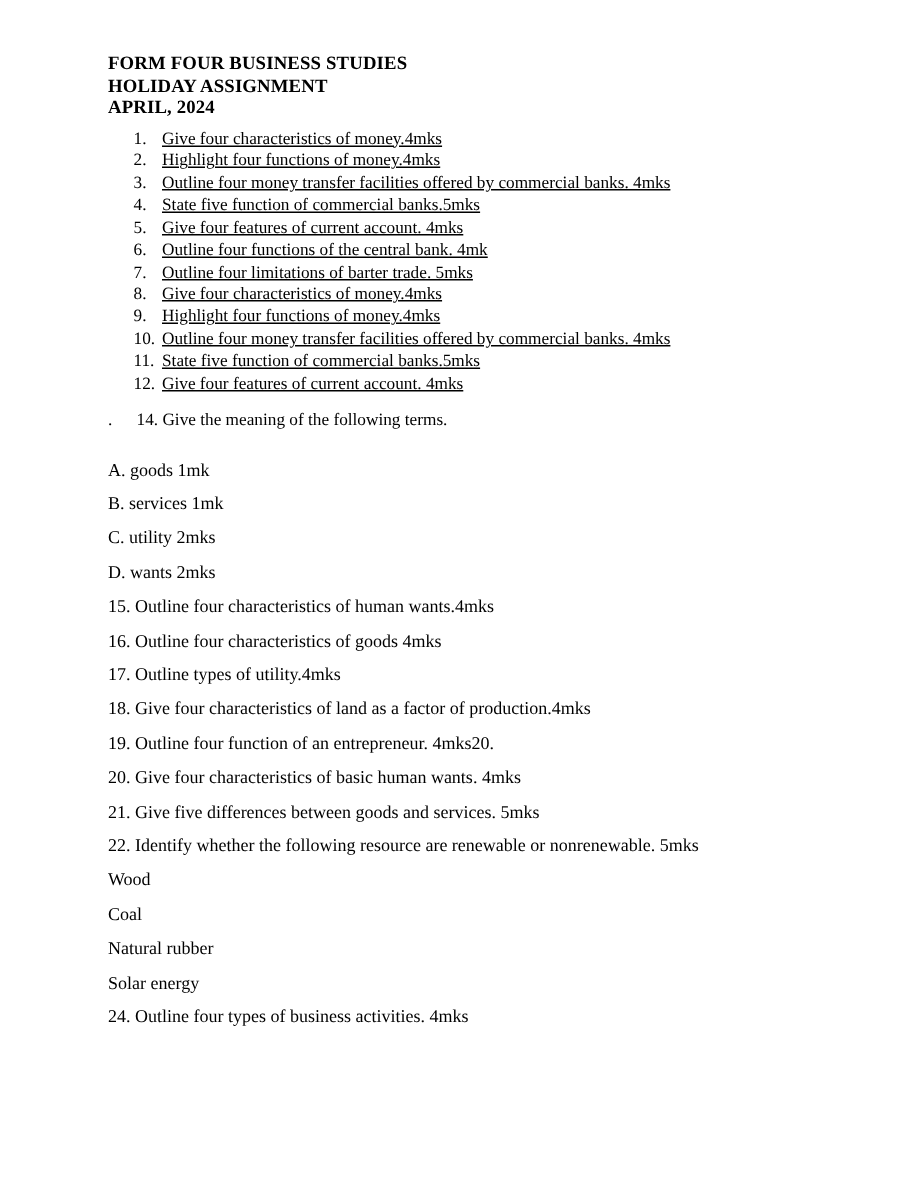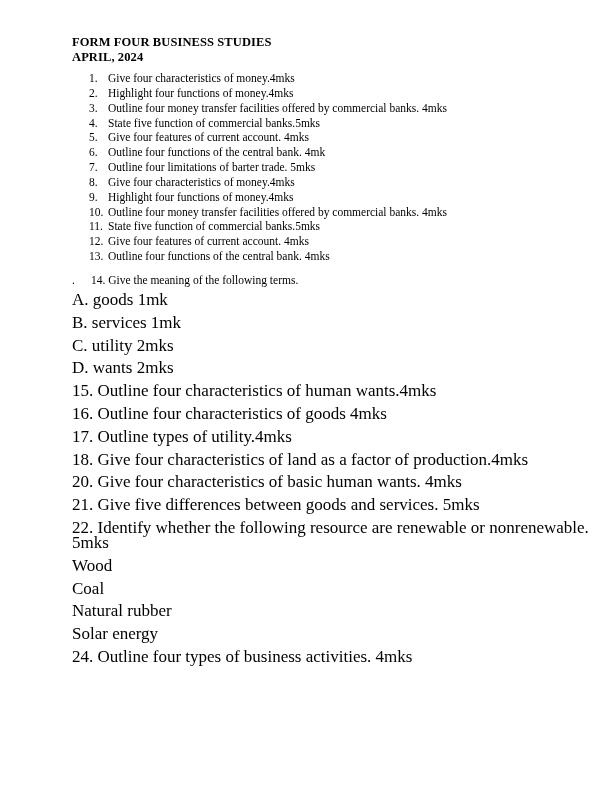--- a/index.html
+++ b/index.html
@@ -7,34 +7,35 @@
     width:585px;height:792px;background:#ffffff;position:relative;
     font-family:"Liberation Serif","DejaVu Serif",serif;color:#000;
     overflow:hidden;
     padding-left:36px;
   }
   .content{padding:35px 30px 0 36px;}
   .doc-header{font-weight:bold;font-size:12.5px;line-height:14.5px;letter-spacing:0.1px;}
   .qlist{margin-top:7px;font-size:11.5px;}
   .qrow{display:flex;line-height:14.85px;padding-left:17px;}
   .qnum{flex:0 0 19px;width:19px;}
-  .qtext{flex:1;}
+  .qtext{flex:1;text-decoration:underline;}
   .q14{display:flex;margin-top:9px;font-size:11.5px;line-height:15px;}
   .q14-prefix{flex:0 0 19px;width:19px;}
-  .paras{margin-top:4px;font-size:17px;}
+  .paras{margin-top:18px;font-size:12px;}
   .para{line-height:15px;margin-bottom:7.8px;}
 </style>
 </head>
 <body>
 
 <div class="page">
   <div class="content">
 
     <div class="doc-header">
       <div>FORM FOUR BUSINESS STUDIES</div>
+      <div>HOLIDAY ASSIGNMENT</div>
       <div>APRIL, 2024</div>
     </div>
 
     <div class="qlist" id="qlist">
         <div class="qrow">
           <span class="qnum">1.</span>
           <span class="qtext">Give four characteristics of money.4mks</span>
         </div>
         <div class="qrow">
           <span class="qnum">2.</span>
@@ -73,40 +74,37 @@
           <span class="qtext">Outline four money transfer facilities offered by commercial banks. 4mks</span>
         </div>
         <div class="qrow">
           <span class="qnum">11.</span>
           <span class="qtext">State five function of commercial banks.5mks</span>
         </div>
         <div class="qrow">
           <span class="qnum">12.</span>
           <span class="qtext">Give four features of current account. 4mks</span>
         </div>
-        <div class="qrow">
-          <span class="qnum">13.</span>
-          <span class="qtext">Outline four functions of the central bank. 4mks</span>
-        </div>
       </div>
 
     <div class="q14">
       <span class="q14-prefix">.</span>
       <span>14. Give the meaning of the following terms.</span>
     </div>
 
     <div class="paras" id="paras">
         <div class="para">A. goods 1mk</div>
         <div class="para">B. services 1mk</div>
         <div class="para">C. utility 2mks</div>
         <div class="para">D. wants 2mks</div>
         <div class="para">15. Outline four characteristics of human wants.4mks</div>
         <div class="para">16. Outline four characteristics of goods 4mks</div>
         <div class="para">17. Outline types of utility.4mks</div>
         <div class="para">18. Give four characteristics of land as a factor of production.4mks</div>
+        <div class="para">19. Outline four function of an entrepreneur. 4mks20.</div>
         <div class="para">20. Give four characteristics of basic human wants. 4mks</div>
         <div class="para">21. Give five differences between goods and services. 5mks</div>
         <div class="para">22. Identify whether the following resource are renewable or nonrenewable. 5mks</div>
         <div class="para">Wood</div>
         <div class="para">Coal</div>
         <div class="para">Natural rubber</div>
         <div class="para">Solar energy</div>
         <div class="para">24. Outline four types of business activities. 4mks</div>
       </div>
 

